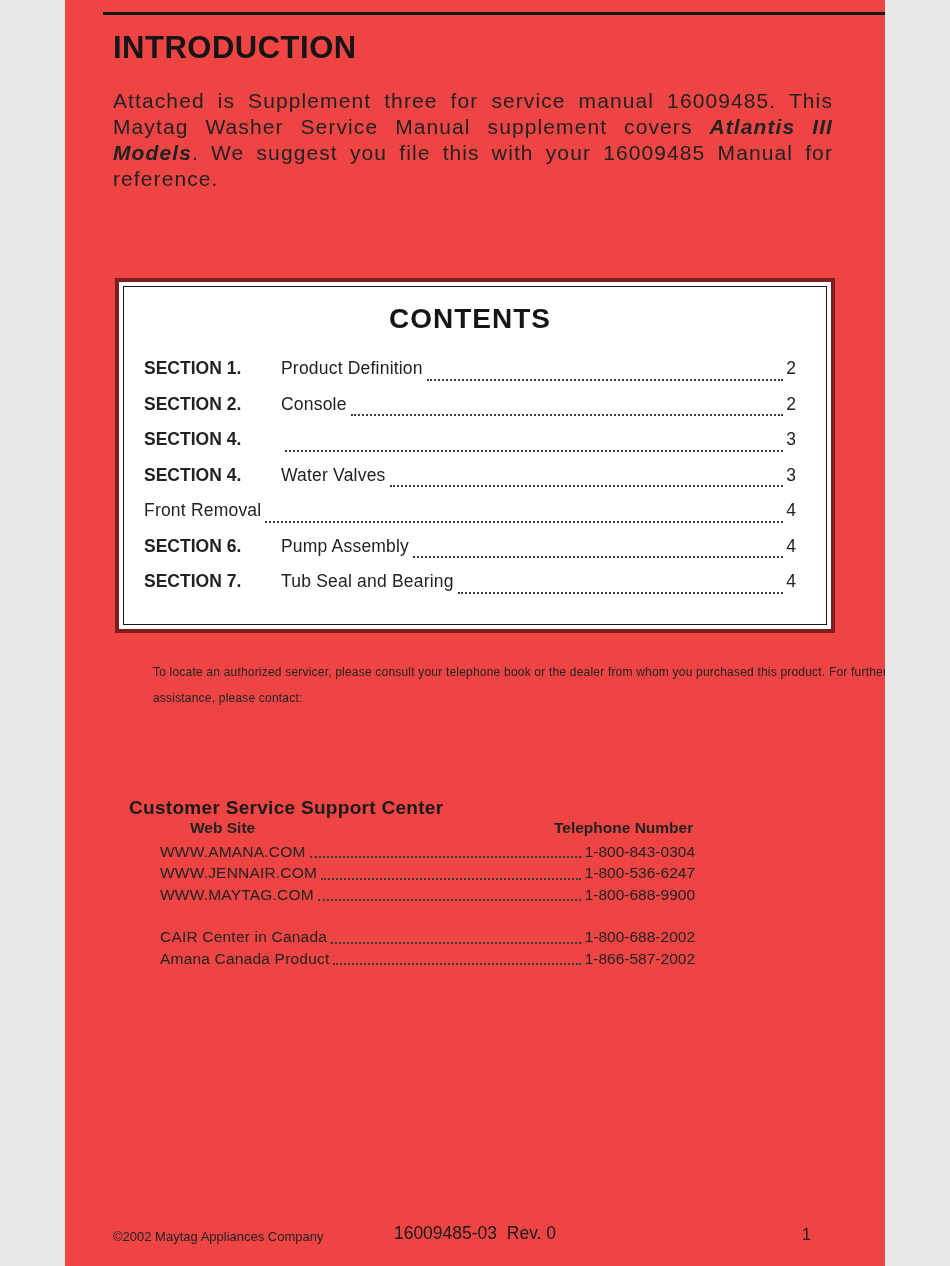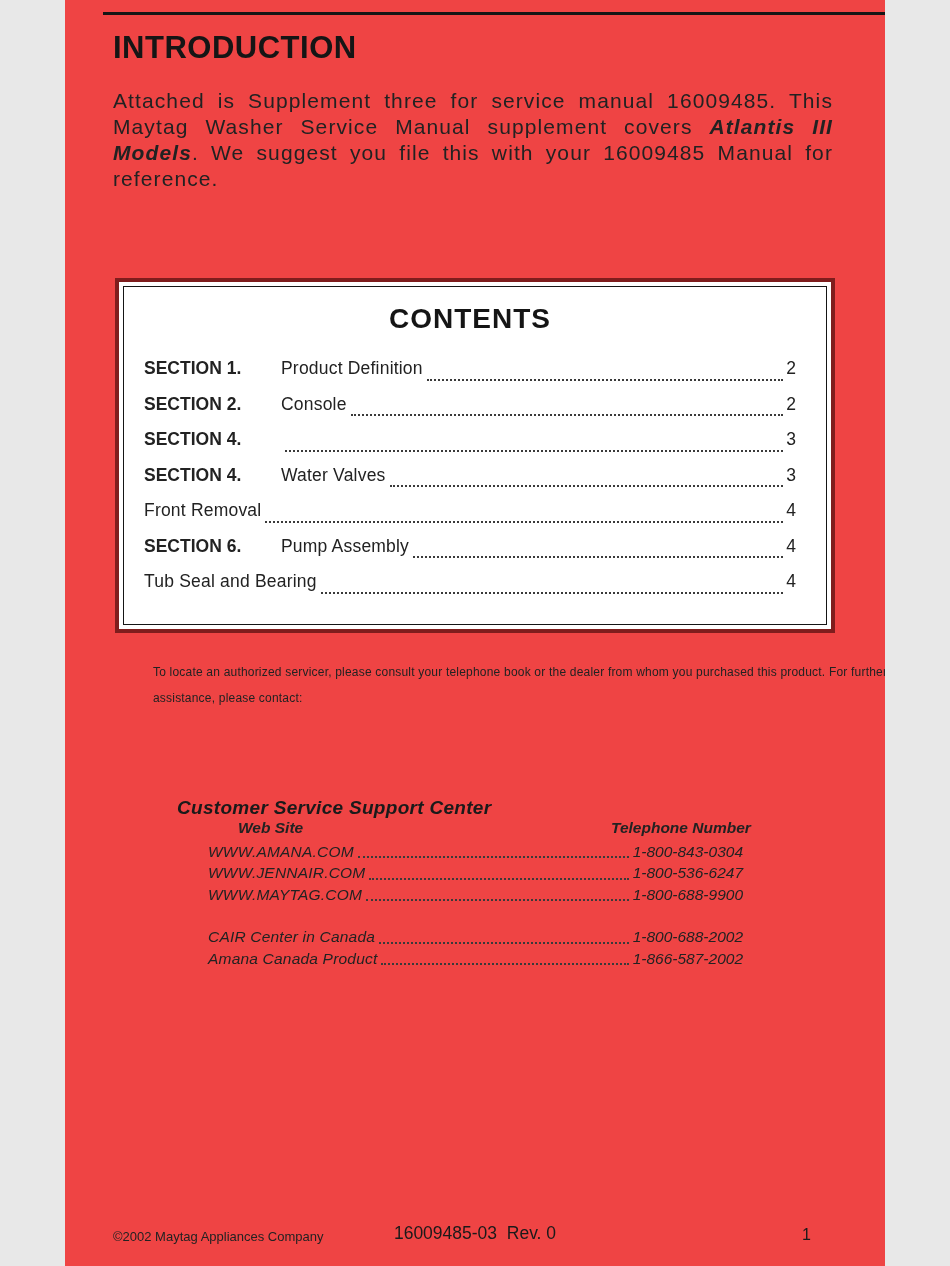--- a/index.html
+++ b/index.html
@@ -86,21 +86,21 @@
 
   .servicer-note {
     margin: 26px 70px 0 88px;
     width: 790px;
     font-size: 12px;
     line-height: 26px;
     letter-spacing: 0.2px;
     color: #222;
   }
 
-  .support { margin: 86px 0 0 112px; font-style: italic; }
+  .support { margin: 86px 0 0 64px; }
   .support-heading {
     font-size: 19px;
     font-weight: bold;
     letter-spacing: 0.3px;
     color: #1a1a1a;
   }
   .support-sub {
     margin-top: 28px;
     font-size: 15px;
     color: #222;
@@ -112,21 +112,21 @@
     width: 535px;
     font-size: 15.5px;
     color: #222;
   }
   .contact-head {
     position: relative;
     height: 22px;
     font-weight: bold;
   }
   .th-web { position: absolute; left: 30px; top: 0; white-space: nowrap; }
-  .th-phone { position: absolute; left: 403px; top: 0; white-space: nowrap; }
+  .th-phone { position: absolute; left: 394px; top: 0; white-space: nowrap; }
 
   .contact-row {
     display: flex;
     align-items: baseline;
     line-height: 21.5px;
   }
   .contact-row .leader { border-bottom: 2px dotted #3a3a3a; margin: 0 4px 4px 4px; }
   .c-label { white-space: nowrap; letter-spacing: 0.2px; text-align: right; }
   .c-phone { white-space: nowrap; flex: 0 0 auto; text-align: right; }
 
@@ -207,20 +207,21 @@
         <span class="leader"></span>
         <span class="toc-page">4</span>
       </div>
       <div class="toc-row">
         <span class="toc-sec">SECTION 6.</span>
         <span class="toc-title">Pump Assembly</span>
         <span class="leader"></span>
         <span class="toc-page">4</span>
       </div>
       <div class="toc-row">
+        <span class="toc-sec">SECTION 7.</span>
         <span class="toc-title">Tub Seal and Bearing</span>
         <span class="leader"></span>
         <span class="toc-page">4</span>
       </div>
 
     </div>
   </div>
 
   <p class="servicer-note">To locate an authorized servicer, please consult your telephone book or the dealer from whom you purchased this product.  For further assistance, please contact:</p>
 

